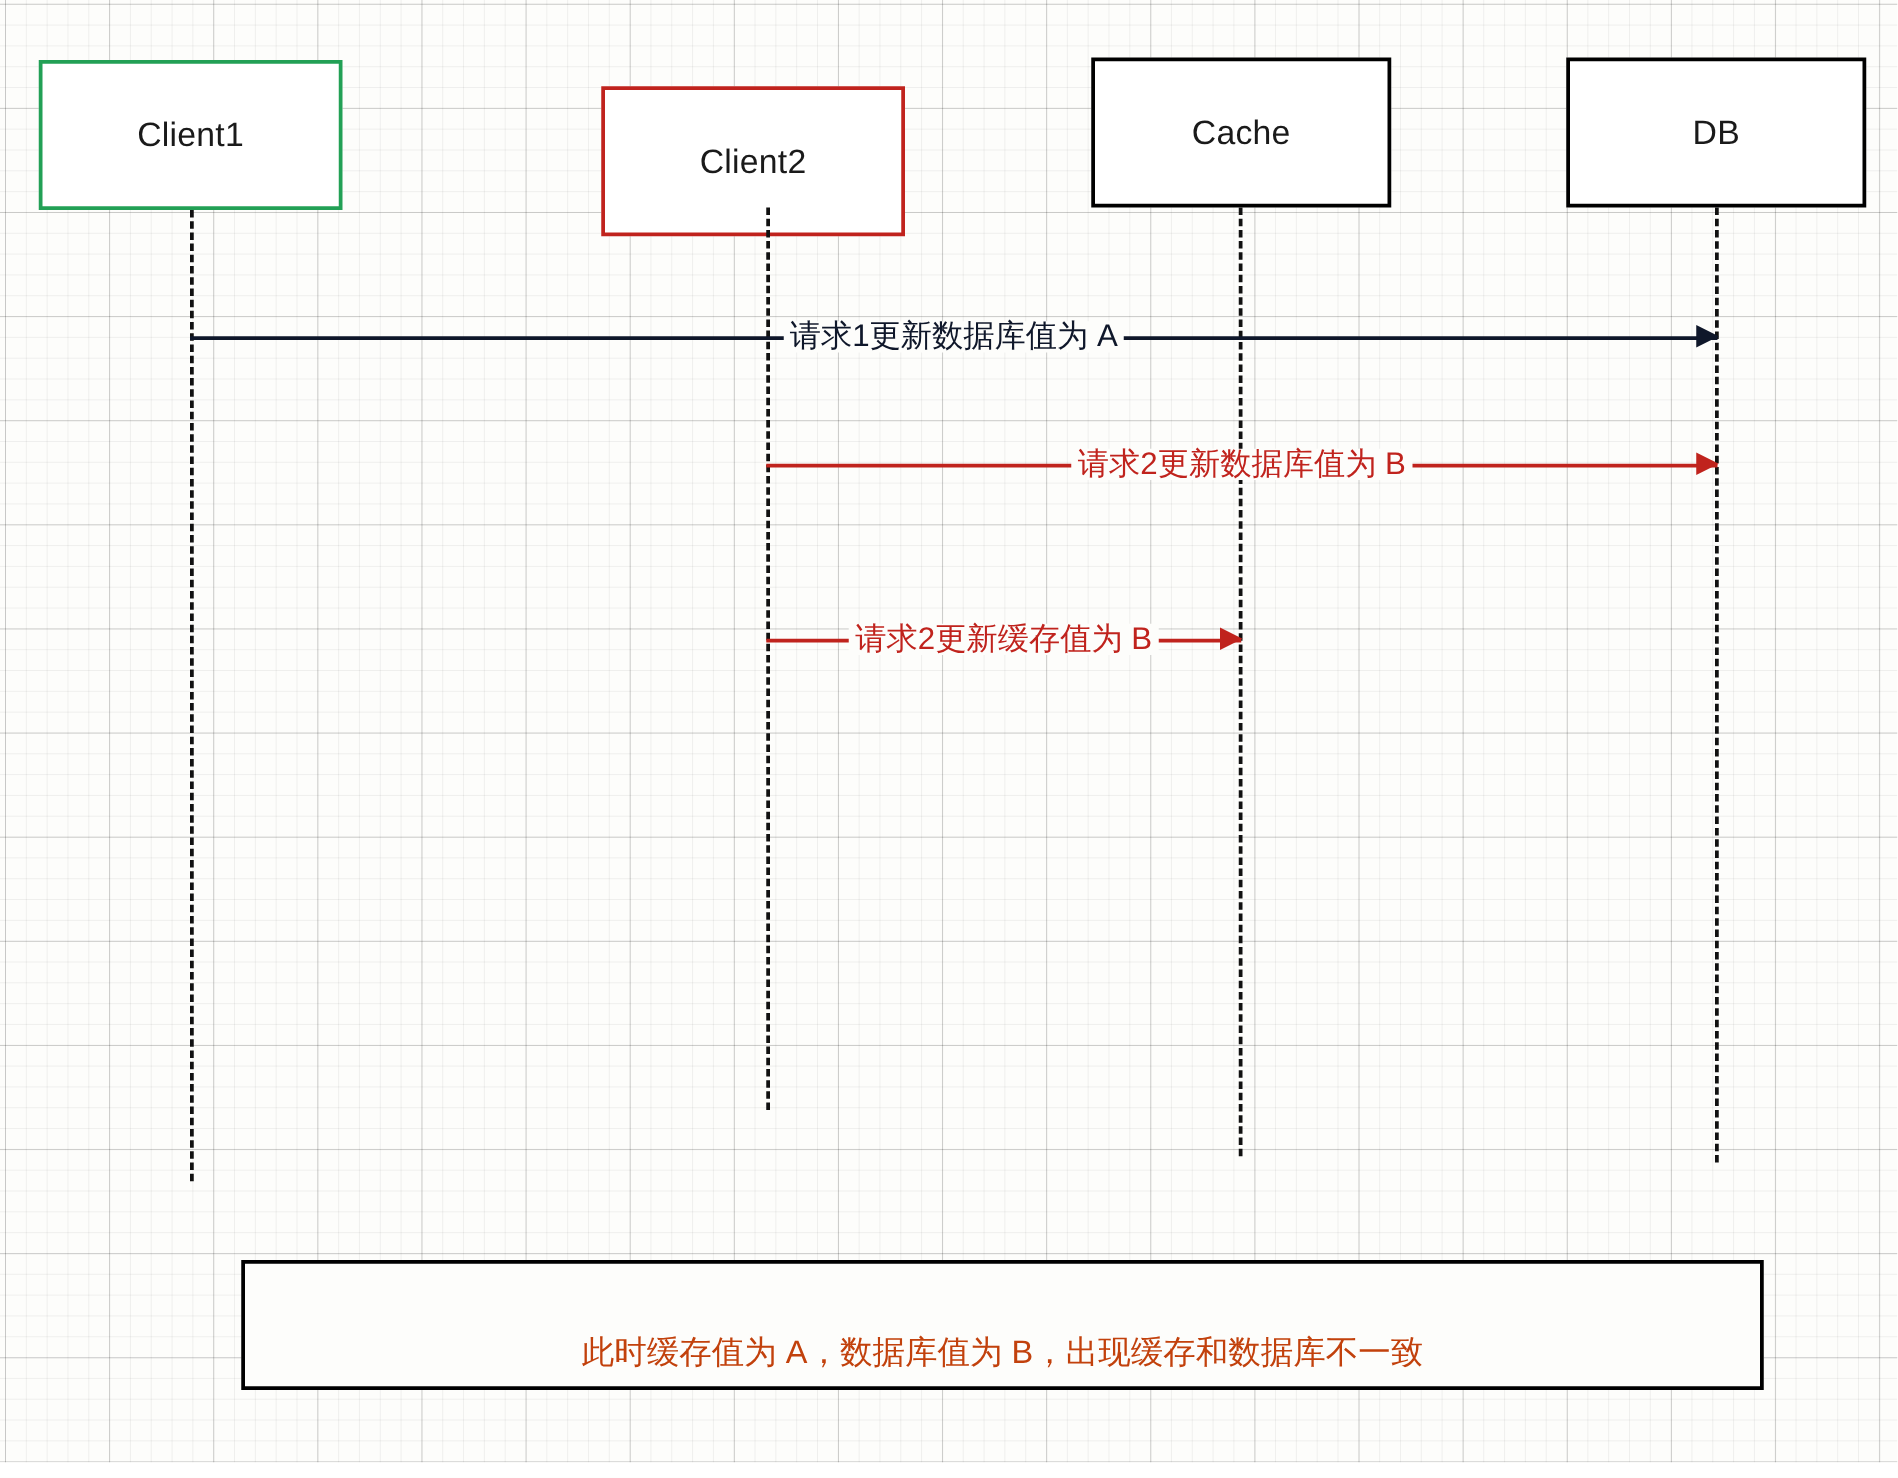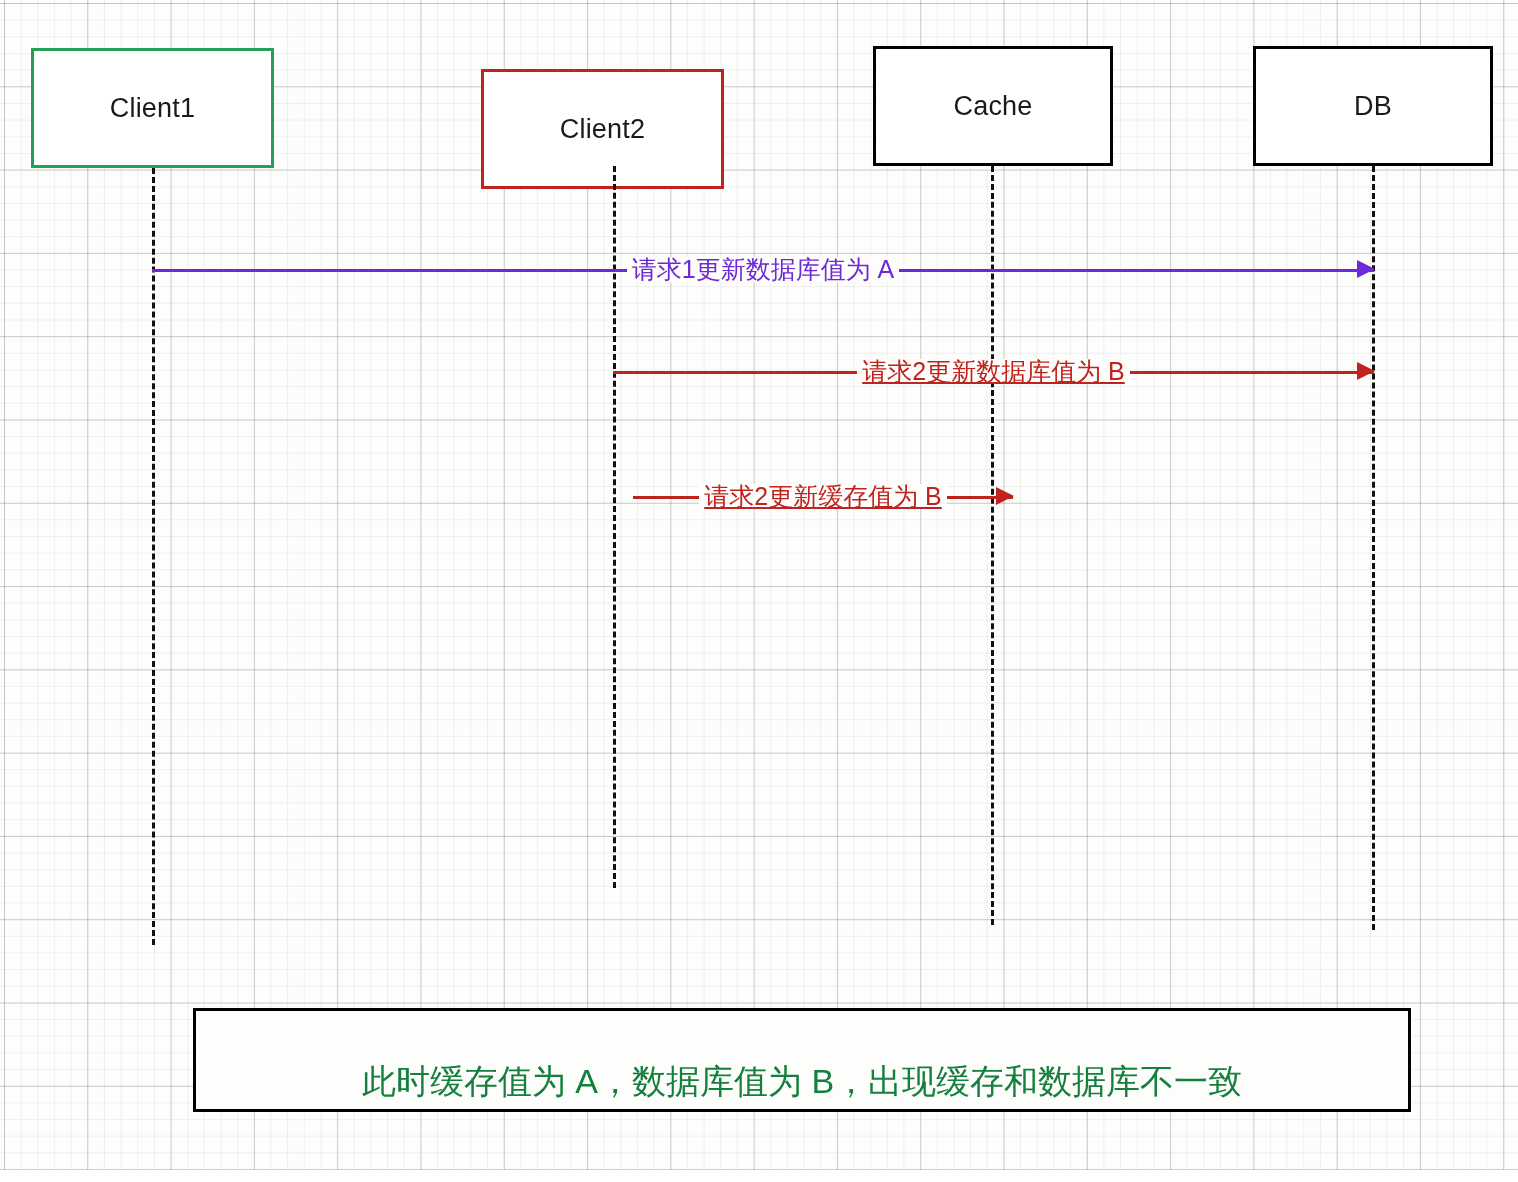--- a/index.html
+++ b/index.html
@@ -84,36 +84,36 @@
     position: relative;
     margin: 0 auto;
     padding: 0 5px;
     background: #fdfdfb;
     font-size: 25px;
     line-height: 1;
     white-space: nowrap;
     color: currentColor;
     z-index: 2;
   }
-  .m-green { color: #6d28d9; }
-  .m-red   { color: #c0231d; text-decoration: underline; }
+  .m-green { color: #0f172a; }
+  .m-red   { color: #c0231d; }
 
   
   .note {
     position: absolute;
     box-sizing: border-box;
     background: #fdfdfb;
     border: 3px solid #000000;
     display: flex;
     align-items: center;
     justify-content: center;
   }
   .note .ntext {
-    font-size: 34px;
-    color: #15803d;
+    font-size: 26px;
+    color: #c2410c;
     line-height: 1;
     margin-top: 41px;
   }
 </style>
 </head>
 <body>
 
 <div id="canvas">
 
   <div class="participant p-green" style="left:31px; top:48px; width:243px; height:120px;">
@@ -139,21 +139,21 @@
     <span class="msg-text">请求1更新数据库值为 A</span>
     <span class="msg-head"></span>
   </div>
 
   <div class="message m-red" style="left:613px; top:354px; width:761px;">
     <span class="msg-line"></span>
     <span class="msg-text">请求2更新数据库值为 B</span>
     <span class="msg-head"></span>
   </div>
 
-  <div class="message m-red" style="left:613px; top:479px; width:380px;margin-left:20px;">
+  <div class="message m-red" style="left:613px; top:494px; width:380px;">
     <span class="msg-line"></span>
     <span class="msg-text">请求2更新缓存值为 B</span>
     <span class="msg-head"></span>
   </div>
 
 
   <div class="note" style="left:193px; top:1008px; width:1218px; height:104px;">
     <span class="ntext">此时缓存值为 A，数据库值为 B，出现缓存和数据库不一致</span>
   </div>
 

